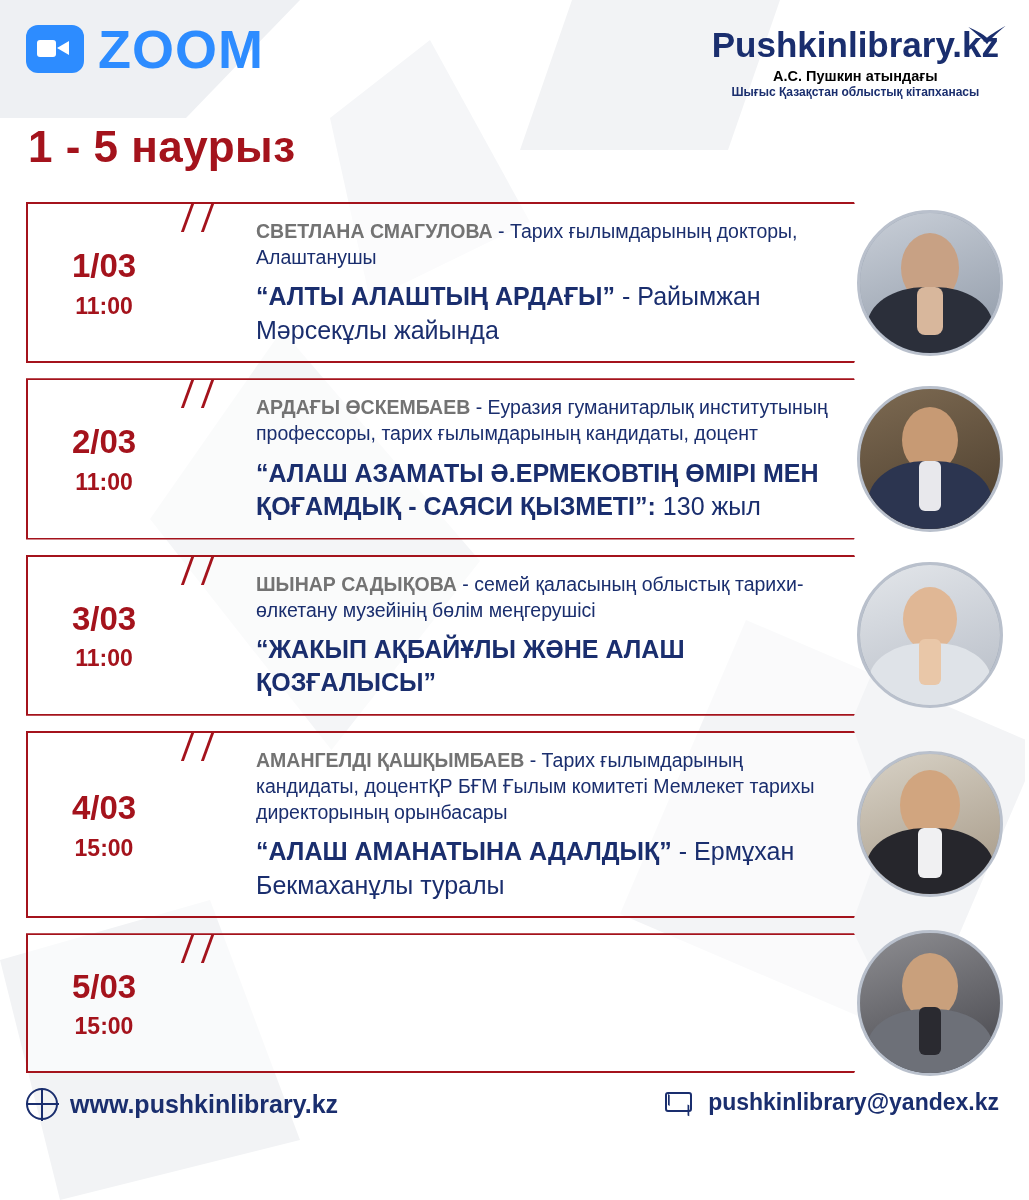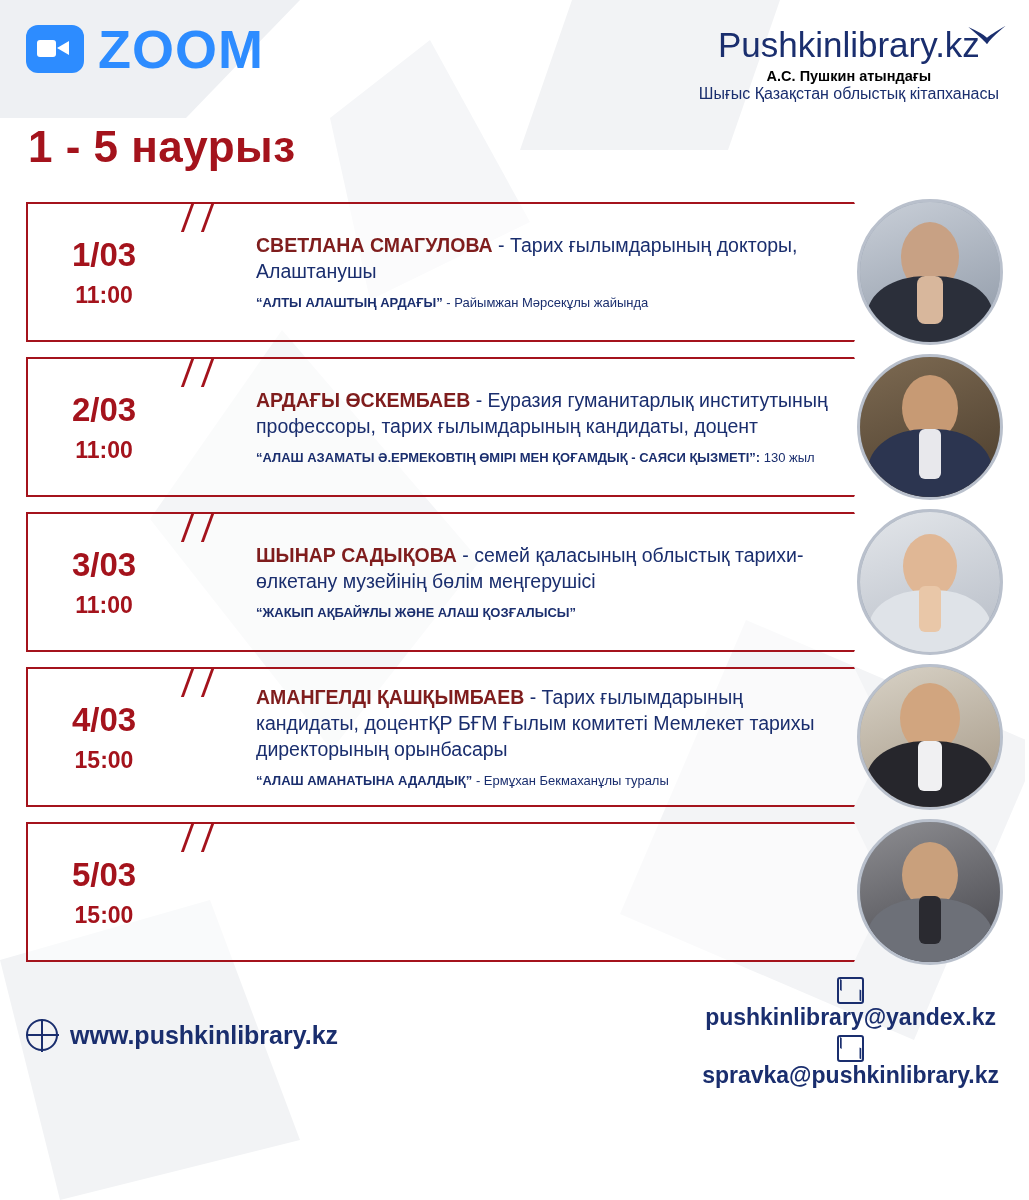--- a/index.html
+++ b/index.html
@@ -70,41 +70,41 @@
     letter-spacing: 1px;
     line-height: 1;
   }
   .lib-block {
     text-align: center;
     padding-top: 4px;
     position: relative;
   }
   .lib-title {
     font-size: 35px;
-    font-weight: normal;
+    font-weight: bold;
     color: #1a2e6e;
     letter-spacing: 0px;
     line-height: 1.1;
   }
   .lib-bird {
     position: absolute;
     right: -8px;
     top: 2px;
     width: 40px;
     height: 22px;
   }
   .lib-sub1 {
     font-size: 14.5px;
     font-weight: bold;
     color: #000000;
     margin-top: 3px;
   }
   .lib-sub2 {
-    font-size: 16px;
-    font-weight: normal;
+    font-size: 12px;
+    font-weight: bold;
     color: #1a2e6e;
     margin-top: 1px;
   }
 
   
   .daterange {
     position: relative;
     z-index: 3;
     margin: 4px 0 14px 28px;
     font-size: 44px;
@@ -165,24 +165,24 @@
     padding: 0 48px 0 14px;
   }
   .line1 {
     font-size: 19.5px;
     line-height: 1.34;
     color: #1a2e6e;
     margin-bottom: 10px;
   }
   .line1 .nm {
     font-weight: bold;
-    color: #7f1d1d;
+    color: #737373;
   }
   .line2 {
-    font-size: 13px;
+    font-size: 25px;
     line-height: 1.34;
     color: #1a2e6e;
   }
   .line2 .tt {
     font-weight: bold;
   }
   .photo {
     position: absolute;
     right: 0;
     top: 50%;
@@ -246,26 +246,25 @@
     position: absolute;
     left: -2.5px; right: -2.5px; top: 50%;
     height: 0;
     border-top: 2.5px solid #1a2e6e;
     transform: translateY(-50%);
   }
   .emails { text-align: left; }
   .erow {
     display: flex;
     align-items: center;
-    gap: 0;
+    gap: 16px;
     font-size: 23px;
     font-weight: bold;
     color: #1a2e6e;
     margin-bottom: 4px;
-    flex-direction: column;
   }
   .env {
     width: 27px; height: 20px;
     border: 2px solid #1a2e6e;
     border-radius: 3px;
     position: relative;
     flex: 0 0 27px;
   }
   .env::after {
     content: "";
@@ -425,20 +424,16 @@
   <div class="footer">
     <div class="site">
       <span class="globe"></span>
       <span>www.pushkinlibrary.kz</span>
     </div>
     <div class="emails">
       <div class="erow">
         <span class="env"></span>
         <span>pushkinlibrary@yandex.kz</span>
       </div>
-      <div class="erow">
-        <span class="env"></span>
-        <span>spravka@pushkinlibrary.kz</span>
-      </div>
     </div>
   </div>
 
 </div>
 
 </body></html>

